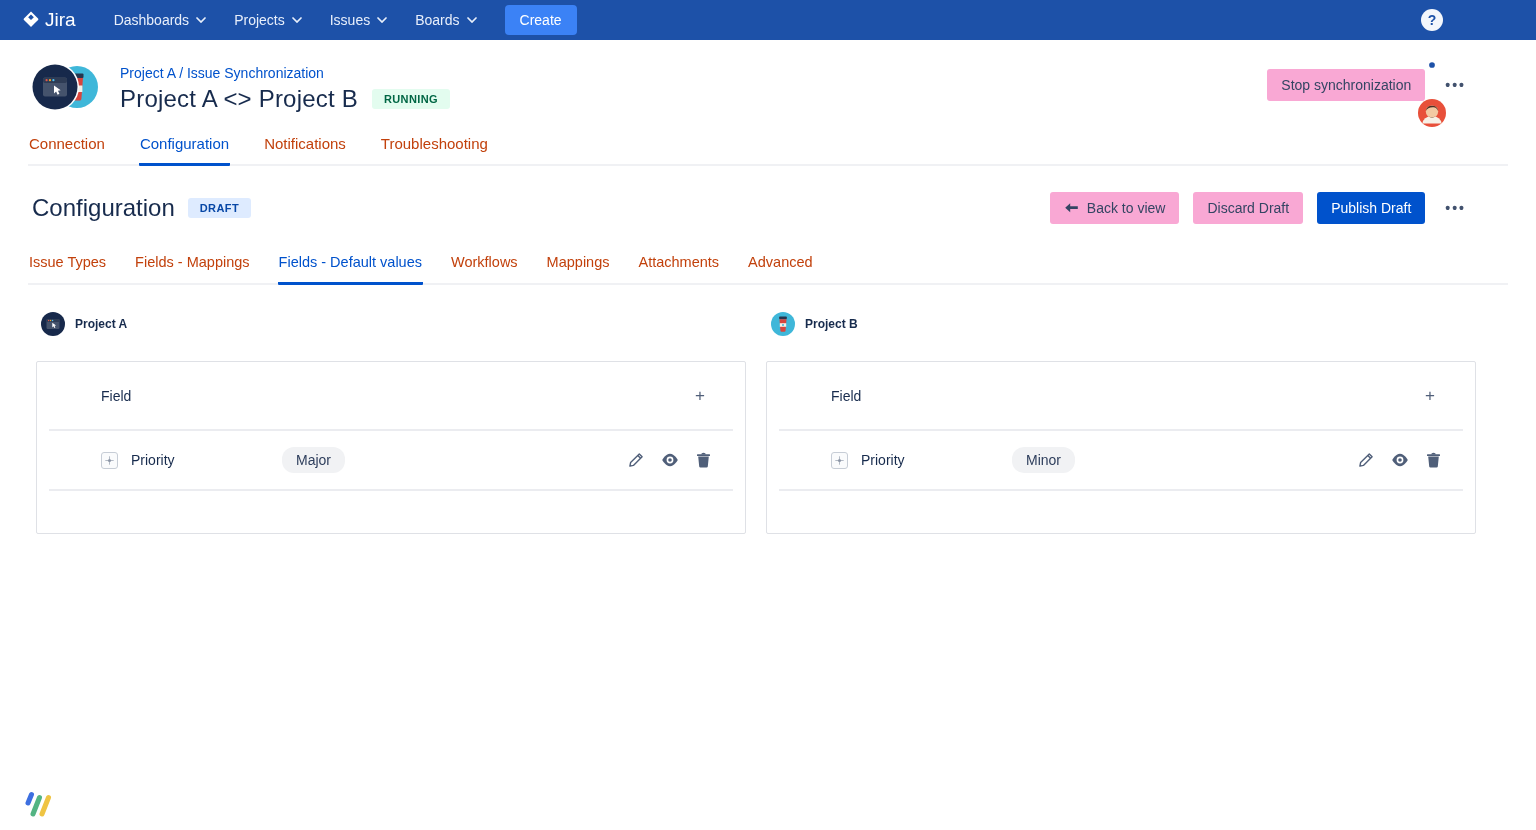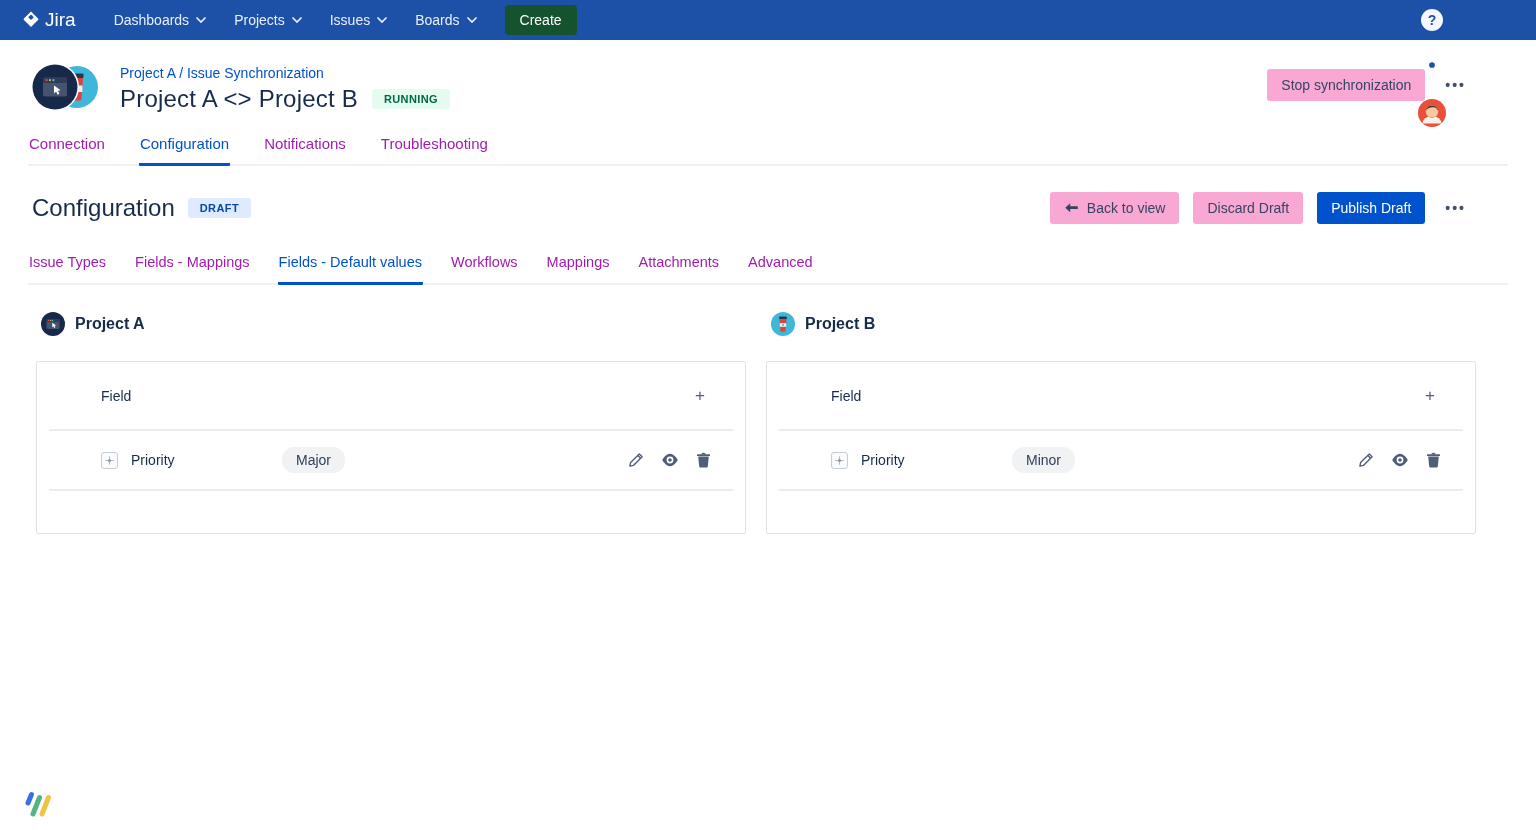--- a/index.html
+++ b/index.html
@@ -7,21 +7,21 @@
   body {
     font-family:"Liberation Sans", sans-serif;
     color:#172B4D; background:#fff;
     position:relative; overflow:hidden;
   }
 
   
   .navbar { height:40px; background:#1D51A8; display:flex; align-items:center; padding:0 18px 0 20px; }
   .brand { display:flex; align-items:center; gap:3px; color:#fff; font-size:19px; font-weight:500; margin-right:38px; cursor:pointer; }
   .nav-item { color:#E8EFFB; font-size:14px; display:flex; align-items:center; gap:7px; margin-right:28px; cursor:pointer; white-space:nowrap; }
-  .create-btn { background:#14532d; color:#fff; border:none; border-radius:4px; font-size:14px; font-weight:500; padding:7px 15px; cursor:pointer; font-family:inherit; }
+  .create-btn { background:#3b82f6; color:#fff; border:none; border-radius:4px; font-size:14px; font-weight:500; padding:7px 15px; cursor:pointer; font-family:inherit; }
   .nav-right { margin-left:auto; display:flex; align-items:center; gap:23px;flex-direction:column; }
   .search-box { display:flex; align-items:center; gap:8px; background:#17418C; border:1px solid #2E5DB2; border-radius:4px; height:28px; width:172px; padding:0 9px; }
   .search-box input { background:transparent; border:none; outline:none; color:#fff; font-size:14px; width:100%; font-family:inherit; }
   .search-box input::placeholder { color:#9FB0D0; }
   .nav-icon-btn { cursor:pointer; display:flex; align-items:center; }
   .help-circle { width:22px; height:22px; border-radius:50%; background:#F4F7FC; color:#1D51A8; font-weight:700; font-size:14px; display:flex; align-items:center; justify-content:center; }
 
   
   .page-header { display:flex; align-items:flex-start; padding:20px 64px 0 30px; }
   .avatar-pair { margin-right:18px; flex:none; }
@@ -32,33 +32,33 @@
   .badge-running { background:#E3FCEF; color:#006644; margin-left:14px; }
   .badge-draft { background:#DEEBFF; color:#0747A6; margin-left:13px; }
   .header-actions { margin-left:auto; display:flex; align-items:center; gap:14px; margin-top:9px; }
   .btn { border:none; border-radius:3px; font-size:14px; font-family:inherit; cursor:pointer; padding:8px 14px; display:flex; align-items:center; gap:8px; white-space:nowrap; }
   .btn-subtle { background:#f9a8d4; color:#344563; }
   .btn-primary { background:#0052CC; color:#fff; font-weight:500; }
   .ellipsis-btn { background:none; border:none; color:#42526E; font-size:14px; font-weight:700; letter-spacing:2px; cursor:pointer; padding:4px 6px; font-family:inherit; }
 
   
   .tabs { display:flex; gap:33px; margin:17px 28px 0 28px; border-bottom:2px solid #F0F1F4; }
-  .tab { font-size:15px; color:#a21caf; padding:0 1px 11px 1px; cursor:pointer; margin-bottom:-2px; border-bottom:3px solid transparent; white-space:nowrap; }
+  .tab { font-size:15px; color:#c2410c; padding:0 1px 11px 1px; cursor:pointer; margin-bottom:-2px; border-bottom:3px solid transparent; white-space:nowrap; }
   .tab.active { color:#0052CC; border-bottom-color:#0052CC; border-radius:1px; }
   .subtabs { display:flex; gap:27px; margin:30px 28px 0 28px; border-bottom:2px solid #F0F1F4; }
   .subtabs .tab { font-size:14.5px; padding-bottom:12px; }
 
   
   .config-header { display:flex; align-items:center; padding:26px 64px 0 32px; }
   .config-heading { font-size:24px; font-weight:500; color:#172B4D; }
 
   
   .panels { display:flex; gap:20px; padding:0 60px 0 36px; margin-top:27px; }
   .panel-col { flex:1; min-width:0; }
-  .panel-title { display:flex; align-items:center; gap:10px; margin:0 0 25px 5px; font-size:16px; font-weight:700; color:#172B4D; }
+  .panel-title { display:flex; align-items:center; gap:10px; margin:0 0 25px 5px; font-size:12px; font-weight:700; color:#172B4D; }
   .panel-card { border:1px solid #DFE1E6; border-radius:2px; background:#fff; height:173px; }
   .card-head { height:67px; display:flex; align-items:center; padding:0 32px 0 64px; font-size:14px; color:#172B4D; }
   .add-btn { margin-left:auto; background:none; border:none; color:#505F79; font-size:17px; line-height:1; cursor:pointer; padding:4px 8px; font-family:inherit; }
   .card-divider { border:none; border-top:2px solid #EBECF0; margin:0 12px; }
   .field-row { height:58px; display:flex; align-items:center; padding:0 32px 0 64px; }
   .field-cell { display:flex; align-items:center; gap:13px; width:181px; flex:none; }
   .field-name { font-size:14px; color:#172B4D; }
   .field-type-icon { width:17px; height:17px; border:1px solid #C7CDD6; border-radius:3px; display:flex; align-items:center; justify-content:center; flex:none; background:#FAFBFC; }
   .value-pill { background:#F1F2F4; color:#2E3E5C; border-radius:12px; padding:5px 14px; font-size:14px; cursor:default; }
   .row-actions { margin-left:auto; display:flex; align-items:center; gap:13px; }

